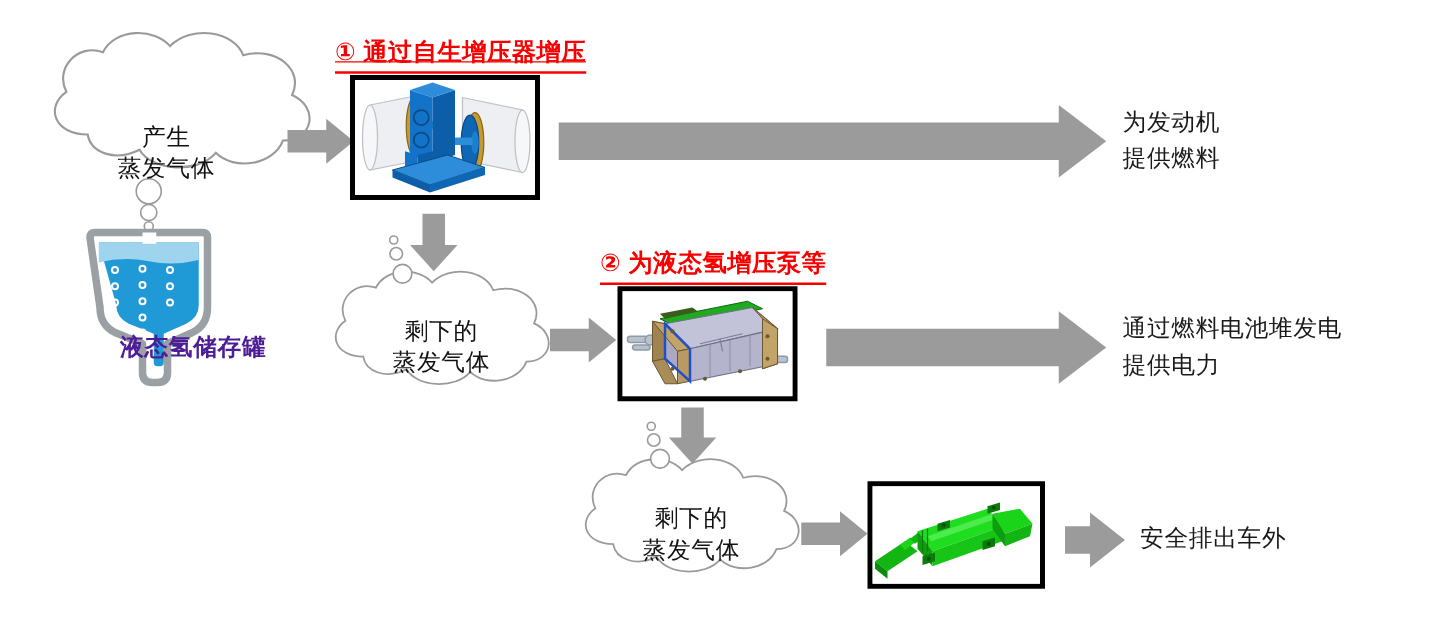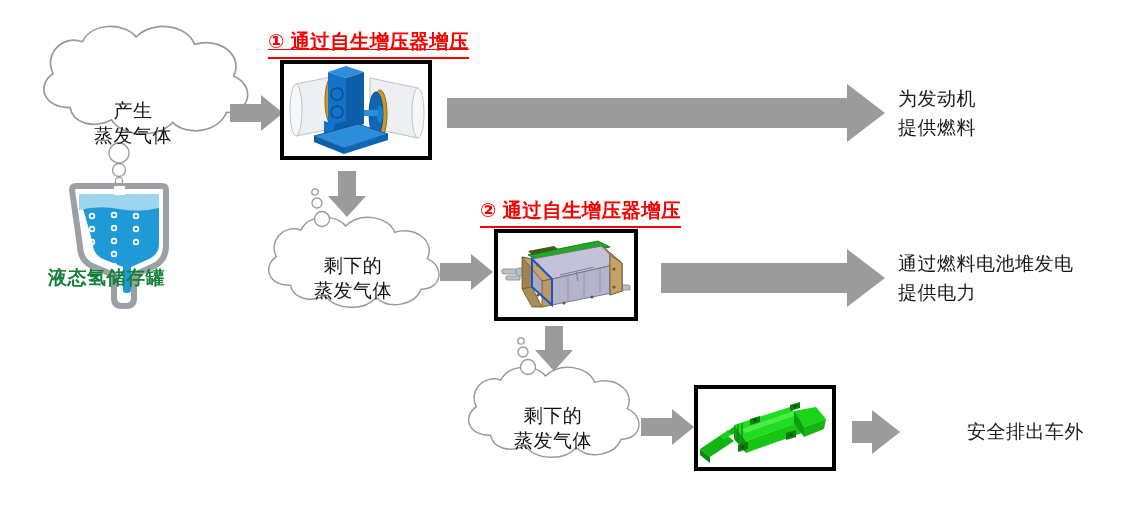--- a/index.html
+++ b/index.html
@@ -10,22 +10,22 @@
   }
   #stage{position:absolute;left:0;top:0;width:1146px;height:509px;}
 
   
   .cloudtext{
     position:absolute;text-align:center;color:#111;
     font-size:19px;line-height:25px;font-weight:400;
     white-space:pre-line;letter-spacing:.5px;
   }
   .caption{
-    position:absolute;color:#15803d;font-size:19px;font-weight:bold;
-    letter-spacing:.5px;white-space:nowrap;
+    position:absolute;color:#4c1d95;font-size:19px;font-weight:bold;
+    letter-spacing:.5px;white-space:nowrap;margin-left:48px;
   }
   .steptitle{
     position:absolute;font-size:19.5px;font-weight:bold;white-space:nowrap;
     letter-spacing:.3px;padding-bottom:2px;
   }
   .steptitle.red{color:#f70000;border-bottom:2px solid #f70000;}
   .steptitle.black{color:#111;border-bottom:2px solid #111;}
   .outtext{
     position:absolute;color:#1a1a1a;font-size:19px;font-weight:normal;
     line-height:29px;white-space:pre-line;letter-spacing:.5px;
@@ -201,21 +201,21 @@
 
       <path d="M 30 72 L 74 60 L 104 70 L 60 84 Z" fill="#2d8ddb" stroke="#0a4b86" stroke-width="0.8"></path>
       <path d="M 30 72 L 60 84 L 60 90 L 30 78 Z" fill="#0d5ea8"></path>
       <path d="M 60 84 L 104 70 L 104 76 L 60 90 Z" fill="#0f66b4"></path>
     </svg>
   </div>
 
   <div class="outtext" style="left:898px;top:84px;">为发动机
 提供燃料</div>
 
-  <div class="steptitle red" style="left:480px;top:197px;">② 通过自生增压器增压</div>
+  <div class="steptitle red" style="left:480px;top:197px;">② 为液态氢增压泵等</div>
 
   <div class="devbox" style="left:494px;top:229px;width:144px;height:92px;">
     <svg width="136" height="84" viewBox="0 0 136 84">
       <rect x="0" y="0" width="136" height="84" fill="#ffffff"></rect>
 
       <g stroke="#8e9aa6" stroke-width="1.2" fill="#b9c3cc">
         <rect x="4" y="36" width="16" height="5" rx="2"></rect>
         <rect x="8" y="43" width="14" height="4" rx="2"></rect>
         <circle cx="22" cy="39" r="4"></circle>
       </g>
@@ -301,15 +301,15 @@
           <circle cx="93" cy="46" r="1.5"></circle>
       </g>
 
       <g stroke="#0a7a0a" stroke-width="1">
         <line x1="40" y1="35" x2="40" y2="53"></line>
         <line x1="44" y1="34" x2="44" y2="52"></line>
       </g>
     </svg>
   </div>
 
-  <div class="outtext" style="left:967px;top:417px;">安全排出车外</div>
+  <div class="outtext" style="left:912px;top:417px;">安全排出车外</div>
 
 </div>
 
 </body></html>

